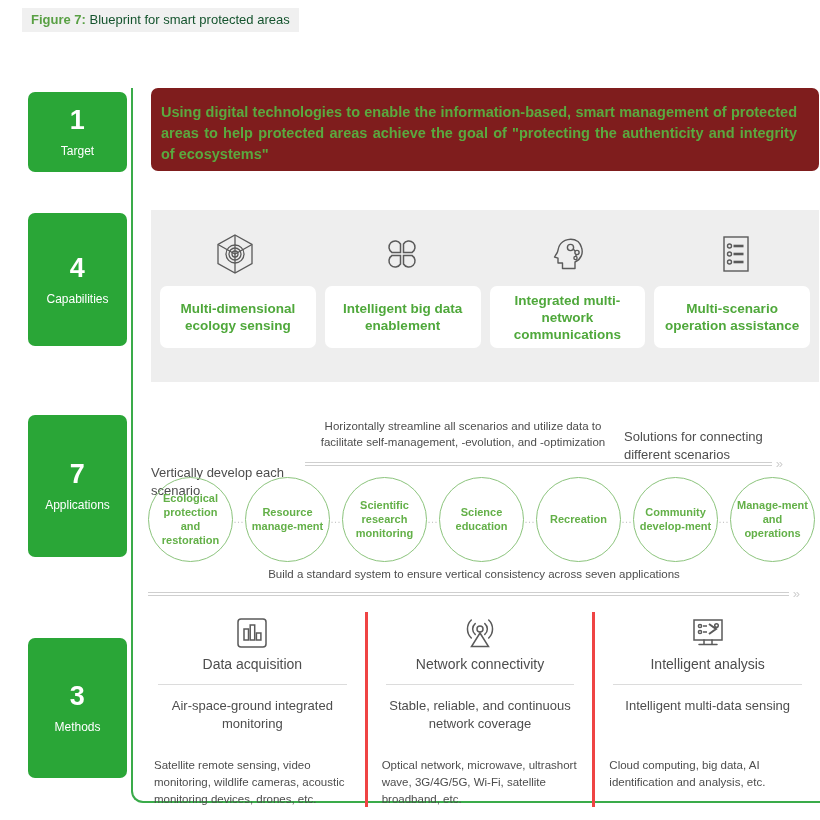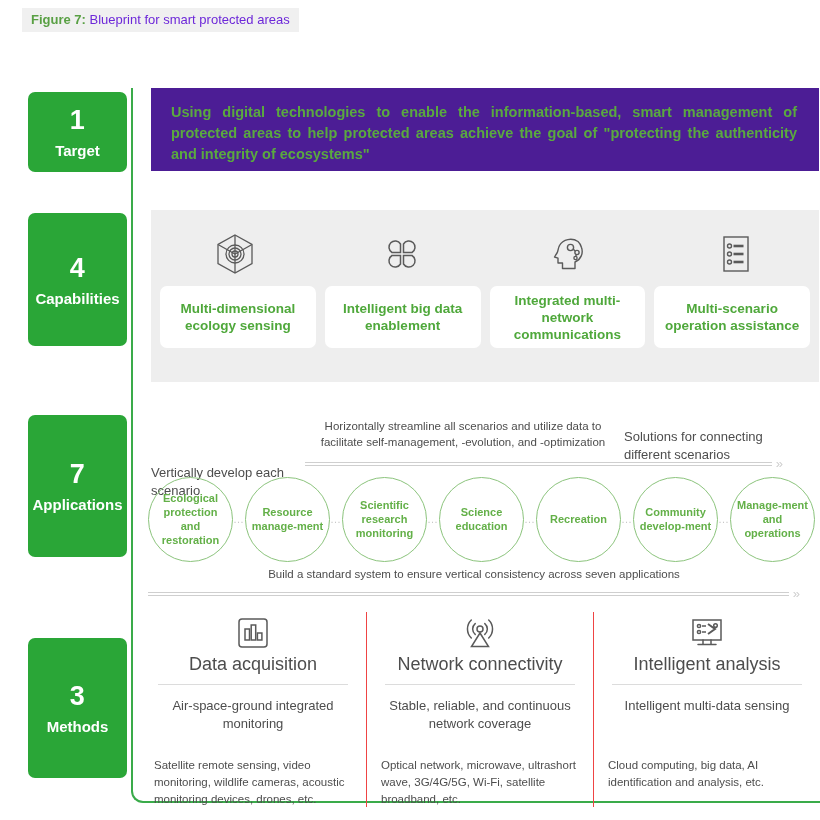--- a/index.html
+++ b/index.html
@@ -14,21 +14,21 @@
   
   .caption{
     position:absolute;left:22px;top:8px;
     background:#f0f0f0;
     padding:4px 9px 5px 9px;
     font-size:13px;line-height:15px;
     color:#5aa545;
     white-space:nowrap;
   }
   .caption .cap-num{font-weight:bold;color:#59a044;}
-  .caption .cap-txt{color:#6d28d9;}
+  .caption .cap-txt{color:#14532d;}
 
   
   .spine{
     position:absolute;
     left:131px;top:88px;
     width:690px;height:715px;
     border-left:2px solid #3aab4a;
     border-bottom:2px solid #3aab4a;
     border-bottom-left-radius:12px;
     box-sizing:border-box;
@@ -43,35 +43,36 @@
     color:#ffffff;
     display:flex;flex-direction:column;
     align-items:center;justify-content:center;
     text-align:center;
   }
   .tab .tab-num{
     font-size:27px;font-weight:bold;line-height:30px;
     letter-spacing:.5px;
   }
   .tab .tab-label{
-    font-size:15px;font-weight:bold;line-height:16px;
+    font-size:12px;font-weight:normal;line-height:16px;
     margin-top:8px;
   }
   #tab-target{top:92px;height:80px;}
   #tab-capabilities{top:213px;height:133px;}
   #tab-applications{top:415px;height:142px;}
   #tab-methods{top:638px;height:140px;}
 
   
   .target-panel{
     position:absolute;left:151px;top:88px;
     width:668px;height:83px;
-    background:#4c1d95;
+    background:#7f1d1d;
     box-sizing:border-box;
-    padding:14px 22px 0 20px;
+    padding:14px 22px 0 10px;
+    border-radius:7px;
   }
   .target-text{
     color:#5aa93f;
     font-size:14.5px;
     font-weight:bold;
     line-height:21px;
     text-align:justify;
     text-justify:inter-word;
   }
 
@@ -173,25 +174,25 @@
     position:absolute;left:140px;top:612px;
     width:680px;height:195px;
     display:flex;
   }
   .method-col{
     flex:1;
     padding:0 14px;
     box-sizing:border-box;
     position:relative;
   }
-  .method-col + .method-col{border-left:1px solid #ef4444;}
+  .method-col + .method-col{border-left:3px solid #ef4444;}
   .m-icon{height:42px;display:flex;align-items:center;justify-content:center;}
   .m-title{
     text-align:center;color:#4d4d4d;
-    font-size:18px;line-height:20px;
+    font-size:14px;line-height:20px;
     padding-bottom:10px;
   }
   .m-rule{border-top:1px solid #dcdcdc;margin:0 4px;}
   .m-sub{
     text-align:center;color:#4d4d4d;
     font-size:13px;line-height:18px;
     padding:12px 2px 0 2px;
     min-height:48px;
   }
   .m-detail{

